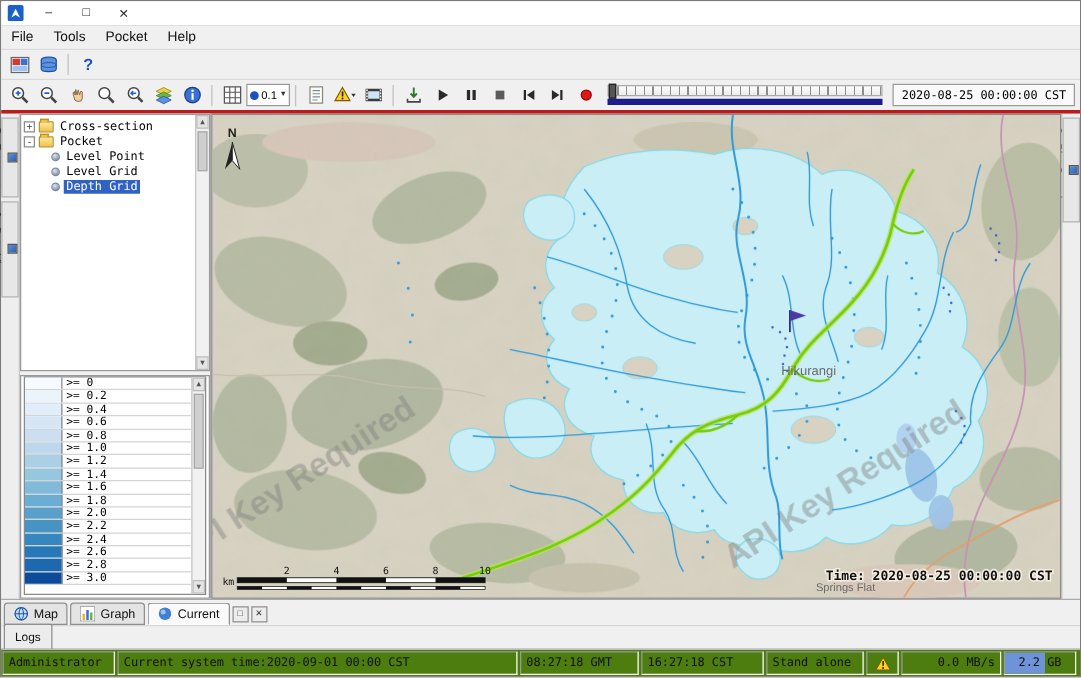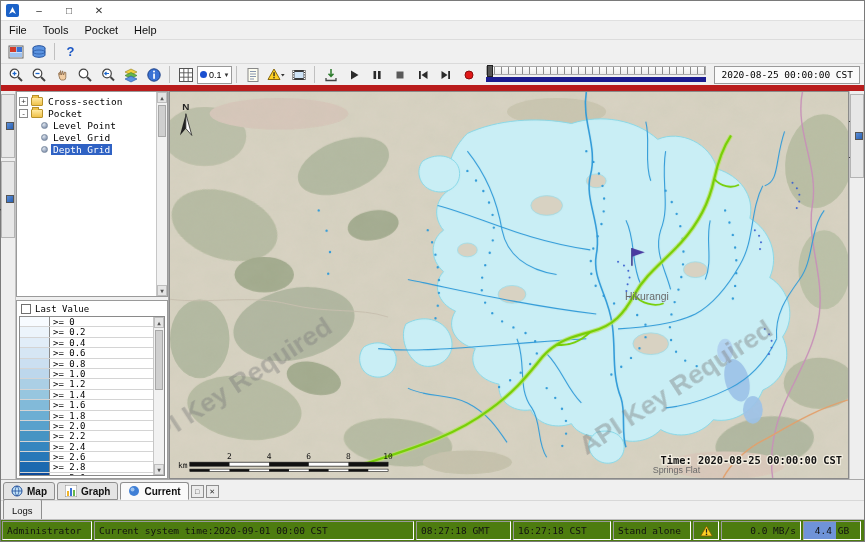--- a/index.html
+++ b/index.html
@@ -14,21 +14,21 @@
   .wincontrols { display:flex; height:100%; }
   .winbtn { width:30px; height:100%; display:flex; align-items:center; justify-content:center; font-size:10px; color:#333; }
 
   
   .menubar { height:19px; background:#f0f0f0; display:flex; align-items:center; border-bottom:1px solid #dcdcdc; }
   .menuitem { padding:2px 8px; font-size:11px; color:#111; }
 
   
   .toolbar { background:#f0f0f0; display:flex; align-items:center; padding-left:3px; }
   .tb1 { height:24px; border-bottom:1px solid #dadada; }
-  .tb2 { height:27px; border-bottom:6px solid #b91c1c;justify-content:space-between; }
+  .tb2 { height:27px; border-bottom:3px solid #b91c1c;justify-content:space-between; }
   .tbtn { width:23px; height:21px; display:flex; align-items:center; justify-content:center; border:1px solid transparent; border-radius:2px; }
   .tsep { width:1px; height:17px; background:#c0c0c0; margin:0 4px; }
   .helpq { color:#1a56c4; font-weight:bold; font-size:13px; }
   .combo { height:18px; border:1px solid #9a9a9a; background:#fff; display:flex; align-items:center; gap:2px; padding:0 2px; font-size:9px; }
   .combo .dot { width:7px; height:7px; background:#1a4fd0; border-radius:50%; }
   .caret { font-size:6px; color:#333; }
   .timeline { flex:1; height:17px; position:relative; margin:0 8px 0 6px; }
   .timeline .track { position:absolute; left:0; right:0; top:0; height:9px; border:1px solid #aaa; background:
       repeating-linear-gradient(90deg,#8c8c8c 0 1px, rgba(0,0,0,0) 1px 7px), linear-gradient(#fdfdfd,#ececec); }
   .timeline .navy { position:absolute; left:0; right:0; bottom:1px; height:5px; background:#1c1c8f; }
@@ -65,21 +65,21 @@
   .vscroll { position:absolute; top:0; right:0; bottom:0; width:11px; background:#f1f1f1; border-left:1px solid #c6c6c6; }
   .sbtn { position:absolute; left:0; right:0; height:11px; background:#e4e4e4; border:1px solid #bdbdbd; font-size:6px; line-height:9px; text-align:center; color:#555; }
   .sbtn.up { top:0; } .sbtn.down { bottom:0; }
   .sthumb { position:absolute; left:1px; right:1px; top:13px; height:32px; background:#cfcfcf; border:1px solid #a8a8a8; }
 
   .maparea { flex:1; min-width:0; position:relative; border:1px solid #8a8a8a; background:#d9d3c3; overflow:hidden; }
   .maparea svg { display:block; }
 
   
   .tabbar { height:21px; background:#f0f0f0; border-top:1px solid #a8a8a8; display:flex; align-items:flex-end; padding:2px 0 0 2px; gap:2px; }
-  .btab { height:18px; display:flex; align-items:center; gap:4px; padding:0 7px; border:1px solid #8f8f8f; border-radius:3px 3px 0 0; background:#e4e4e4; font-size:10px; color:#111;font-weight:bold; }
+  .btab { height:18px; display:flex; align-items:center; gap:4px; padding:0 7px; border:1px solid #8f8f8f; border-radius:3px 3px 0 0; background:#e4e4e4; font-size:10px; color:#111; }
   .btab.active { background:#fafafa; border-bottom-color:#fafafa; }
   .minibtn { width:13px; height:13px; border:1px solid #8f8f8f; background:#ececec; font-size:7px; line-height:11px; text-align:center; color:#333; margin-bottom:2px; }
   .logsrow { height:19px; background:#f0f0f0; display:flex; align-items:center; padding-left:2px; border-top:1px solid #d8d8d8; }
   .logsbtn { height:23px; border:1px solid #8f8f8f; border-radius:2px; background:#ececec; font-size:9.5px; padding:0 8px; display:flex; align-items:center; color:#111; }
 
   .statusbar { height:22px; background:#4d7c0f; border-top:1px solid #bdbdbd; display:flex; align-items:stretch; padding:1px 1px; font-family:"DejaVu Sans Mono",monospace; font-size:9.5px; color:#111; }
   .seg { border:1px solid; border-color:#9a9a9a #ffffff #ffffff #9a9a9a; margin-right:2px; padding:2px 4px; white-space:nowrap; overflow:hidden; display:flex; align-items:center; flex:none; }
   .seg.grow { flex:1; }
   .seg.right { justify-content:flex-end; }
   .memseg { position:relative; }
@@ -306,24 +306,20 @@
           <span class="tlabel">Depth Grid</span>
         </div>
         <div class="vscroll">
           <div class="sbtn up">▲</div>
           <div class="sthumb"></div>
           <div class="sbtn down">▼</div>
         </div>
       </div>
 
       <div class="legendpanel">
-        <div class="lvrow">
-          <span class="checkbox"></span>
-          <span>Last Value</span>
-        </div>
         <div class="legendlist">
           <div class="lrow">
               <span class="lsw" style="background-color: rgb(247, 251, 255);"></span>
               <span class="llab">&gt;= 0</span>
             </div>
           <div class="lrow">
               <span class="lsw" style="background-color: rgb(236, 244, 251);"></span>
               <span class="llab">&gt;= 0.2</span>
             </div>
           <div class="lrow">
@@ -592,17 +588,17 @@
     <div class="seg" style="width:26px; justify-content:center">
       <svg width="13" height="12" viewBox="0 0 13 12">
           <polygon points="6.5,1 12.3,11 0.7,11" fill="#ffd024" stroke="#7a5a00" stroke-width="0.8"></polygon>
           <rect x="5.9" y="3.8" width="1.2" height="3.8" fill="#222"></rect>
           <circle cx="6.5" cy="9.4" r="0.8" fill="#222"></circle>
         </svg>
     </div>
     <div class="seg right" style="width:80px">0.0 MB/s</div>
     <div class="seg memseg" style="width:58px; justify-content:center">
       <span class="memfill"></span>
-      <span class="memtext">4.4 GB</span>
+      <span class="memtext">2.2 GB</span>
     </div>
   </div>
 
 </div>
 
 </body></html>

